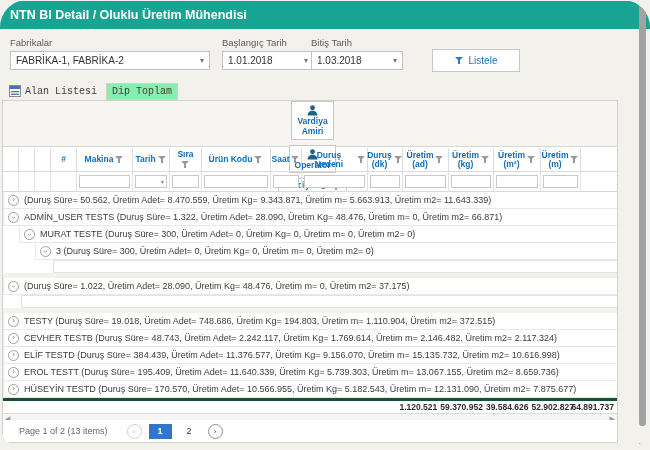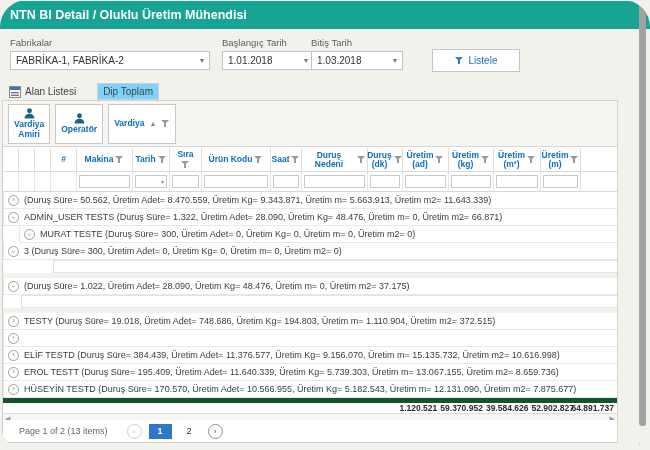--- a/index.html
+++ b/index.html
@@ -21,27 +21,27 @@
   .listele-btn span.lbl { font-size:10px; color:#2472b8; }
 
   
   .funnel { position:relative; display:inline-block; width:9px; height:9px; flex:none; }
   .funnel::before { content:""; position:absolute; top:1px; left:0; width:0; height:0; border-left:4px solid transparent; border-right:4px solid transparent; border-top:4px solid #9a9a9a; }
   .funnel::after { content:""; position:absolute; top:4px; left:3px; width:2px; height:4px; background:#9a9a9a; }
   .funnel.blue::before { border-top-color:#2f7cc0; }
   .funnel.blue::after { background:#2f7cc0; }
 
   
-  .tabstrip { position:absolute; left:4px; top:83px; height:17px; display:flex; align-items:center; gap:16px; }
+  .tabstrip { position:absolute; left:4px; top:83px; height:17px; display:flex; align-items:flex-start; gap:4px;font-family:Liberation Mono, monospace; }
   .tab { display:flex; align-items:center; gap:4px; font-size:10px; color:#3f3f3f; padding:2px 5px; cursor:pointer; }
-  .tab.chip { background:#7dd3fc; border:1px solid #d2d0cc; }
+  .tab.chip { background:#86efac; border:1px solid #d2d0cc; }
 
   
   .panel { position:absolute; left:2px; top:100px; width:616px; height:343px; background:#ffffff; border:1px solid #d2d2d2; }
-  .groupbar { position:absolute; left:0; top:0; width:614px; height:46px; background:#f6f5f1; border-bottom:1px solid #d8d8d8; display:flex; align-items:center; padding-left:5px; gap:5px; }
+  .groupbar { position:absolute; left:0; top:0; width:614px; height:46px; background:#f6f5f1; border-bottom:1px solid #d8d8d8; display:flex; align-items:center; padding-left:5px; gap:5px;flex-direction:column; }
   .gfield { background:#fff; border:1px solid #c8c8c8; display:flex; flex-direction:column; align-items:center; justify-content:center; height:40px; padding:2px 5px; cursor:pointer; }
   .gfield .glabel { color:#0d6ebd; font-size:8.5px; font-weight:bold; text-align:center; line-height:1.15; }
   .gfield.wide { flex-direction:row; gap:5px; min-width:52px; }
   .sortasc { font-size:7px; color:#6a8aa5; }
 
   
   .grid { position:absolute; left:0; top:47px; width:614px; }
   .hdr, .flt, .totalsrow { display:flex; }
   .hcell { border-right:1px solid #dcdcdc; border-bottom:1px solid #dcdcdc; height:24px; display:flex; align-items:center; justify-content:center; gap:2px; padding:0 1px; }
   .hcell .hlabel { color:#0d6ebd; font-size:8.5px; font-weight:bold; text-align:center; line-height:1.05; }
@@ -50,21 +50,21 @@
   .fcell .mini-ic { position:absolute; right:5px; font-size:6px; color:#888; pointer-events:none; }
 
   .rowsarea { width:614px; }
   .g-row { height:17px; display:flex; align-items:center; gap:5px; border-bottom:1px solid #e8e8e8; background:#fff; font-size:9px; color:#3c3c3c; white-space:nowrap; overflow:hidden; border-left:1px solid #e8e8e8; }
   .g-row .gtext { overflow:hidden; text-overflow:ellipsis; }
   .e-row { height:13px; border-bottom:1px solid #e3e3e3; border-top:1px solid #e3e3e3; border-left:1px solid #e3e3e3; background:#fff; }
   .s-row { height:5px; background:#f3f1ec; }
   .exp { display:inline-flex; align-items:center; justify-content:center; width:11px; height:11px; border:1px solid #9f9f9f; border-radius:50%; color:#8a8a8a; font-size:8px; line-height:1; flex:none; margin-left:4px; cursor:pointer; background:#fff; }
   .exp.open { transform:rotate(90deg); }
 
-  .totalsrow { border-top:5px solid #14532d; height:15px; align-items:center; }
+  .totalsrow { border-top:3px solid #14532d; height:15px; align-items:center; }
   .tcell { font-size:8.5px; font-weight:bold; color:#2b2b2b; text-align:right; padding-right:3px; }
 
   .hscroll { width:614px; height:12px; border-top:1px solid #ddd; border-bottom:1px solid #ddd; background:#f6f6f4; display:flex; align-items:center; justify-content:space-between; padding:0 2px; color:#9a9a9a; font-size:7px; cursor:pointer; }
 
   
   .pagerrow { position:absolute; left:0; bottom:0; width:614px; height:22px; display:flex; align-items:center; gap:7px; padding-left:16px; background:#fff; }
   .pager-summary { font-size:9px; color:#666; margin-right:12px; }
   .pcircle { width:15px; height:15px; border-radius:50%; display:inline-flex; align-items:center; justify-content:center; font-size:8px; cursor:pointer; background:#fff; }
   .pcircle.disabled { border:1px solid #cfcfcf; color:#c5c5c5; }
   .pcircle.enabled { border:1px solid #8f8f8f; color:#555; }
@@ -256,38 +256,39 @@
             <span class="gtext">(Duruş Süre= 50.562, Üretim Adet= 8.470.559, Üretim Kg= 9.343.871, Üretim m= 5.663.913, Üretim m2= 11.643.339)</span>
           </div>
           <div class="g-row" style="padding-left: 0px; margin-left: 0px;">
             <span class="exp open">›</span>
             <span class="gtext">ADMİN_USER TESTS (Duruş Süre= 1.322, Üretim Adet= 28.090, Üretim Kg= 48.476, Üretim m= 0, Üretim m2= 66.871)</span>
           </div>
           <div class="g-row" style="padding-left: 0px; margin-left: 16px;">
             <span class="exp open">›</span>
             <span class="gtext">MURAT TESTE (Duruş Süre= 300, Üretim Adet= 0, Üretim Kg= 0, Üretim m= 0, Üretim m2= 0)</span>
           </div>
-          <div class="g-row" style="padding-left: 0px; ">
+          <div class="g-row" style="padding-left: 0px; margin-left: 32px;">
             <span class="exp open">›</span>
             <span class="gtext">3 (Duruş Süre= 300, Üretim Adet= 0, Üretim Kg= 0, Üretim m= 0, Üretim m2= 0)</span>
           </div>
           <div class="e-row" style="margin-left: 50px;"></div>
           <div class="s-row"></div>
           <div class="g-row" style="padding-left: 0px; margin-left: 0px;">
             <span class="exp open">›</span>
             <span class="gtext">(Duruş Süre= 1.022, Üretim Adet= 28.090, Üretim Kg= 48.476, Üretim m= 0, Üretim m2= 37.175)</span>
           </div>
           <div class="e-row" style="margin-left: 18px;"></div>
           <div class="s-row"></div>
           <div class="g-row" style="padding-left: 0px; margin-left: 0px;">
             <span class="exp">›</span>
             <span class="gtext">TESTY (Duruş Süre= 19.018, Üretim Adet= 748.686, Üretim Kg= 194.803, Üretim m= 1.110.904, Üretim m2= 372.515)</span>
           </div>
           <div class="g-row" style="padding-left: 0px; margin-left: 0px;">
             <span class="exp">›</span>
+            <span class="gtext">CEVHER TESTB (Duruş Süre= 48.743, Üretim Adet= 2.242.117, Üretim Kg= 1.769.614, Üretim m= 2.146.482, Üretim m2= 2.117.324)</span>
           </div>
           <div class="g-row" style="padding-left: 0px; margin-left: 0px;">
             <span class="exp">›</span>
             <span class="gtext">ELİF TESTD (Duruş Süre= 384.439, Üretim Adet= 11.376.577, Üretim Kg= 9.156.070, Üretim m= 15.135.732, Üretim m2= 10.616.998)</span>
           </div>
           <div class="g-row" style="padding-left: 0px; margin-left: 0px;">
             <span class="exp">›</span>
             <span class="gtext">EROL TESTT (Duruş Süre= 195.409, Üretim Adet= 11.640.339, Üretim Kg= 5.739.303, Üretim m= 13.067.155, Üretim m2= 8.659.736)</span>
           </div>
           <div class="g-row" style="padding-left: 0px; margin-left: 0px;">

